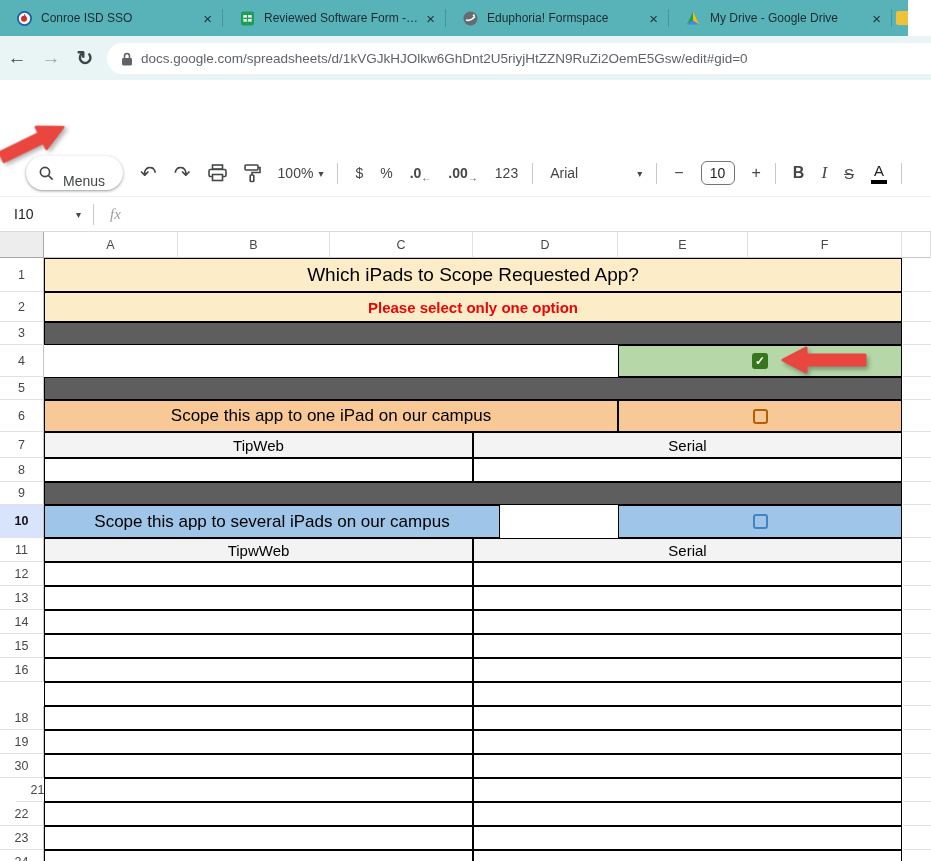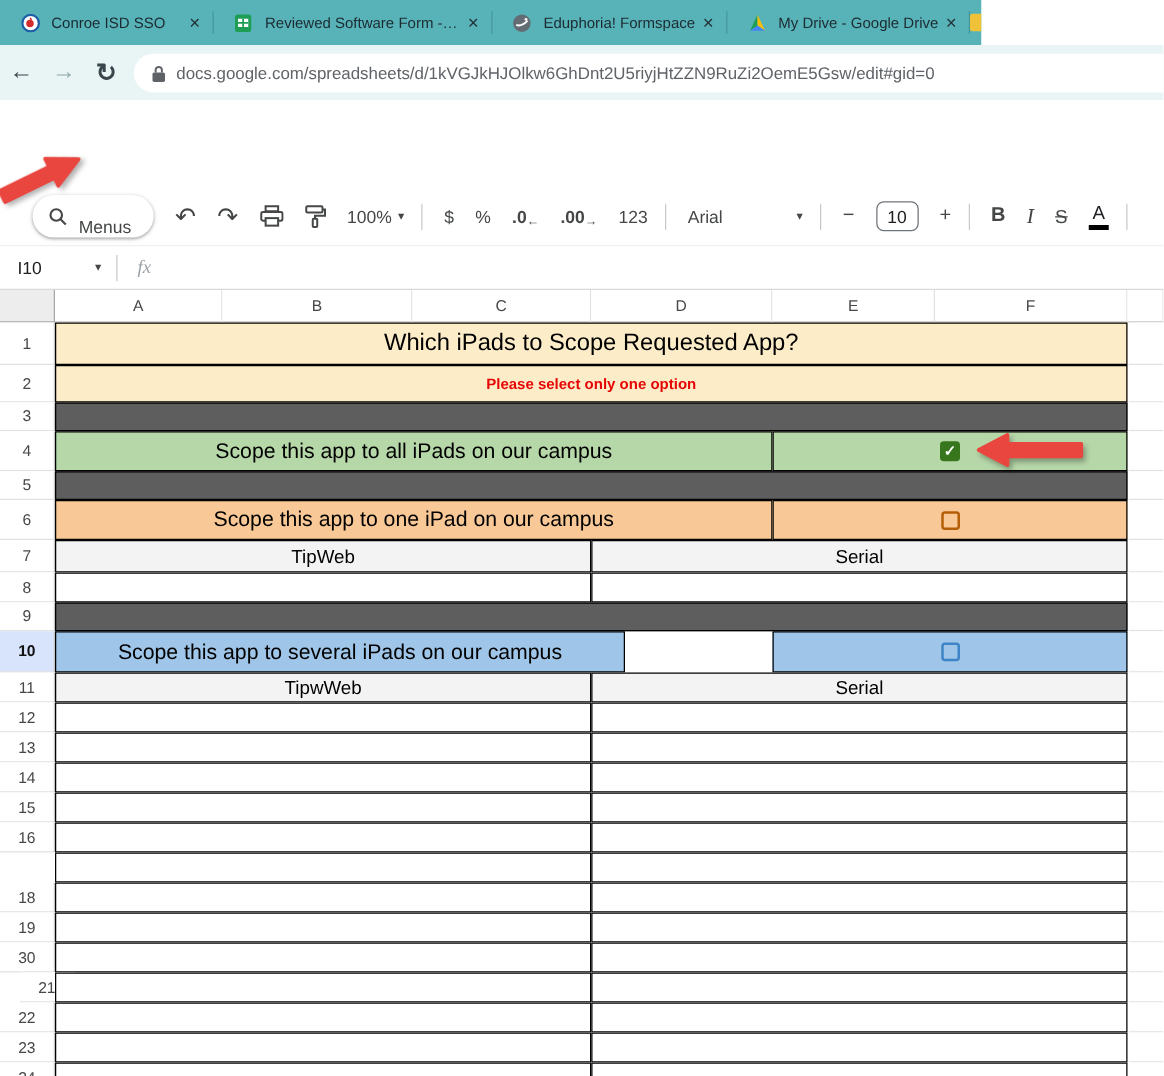--- a/index.html
+++ b/index.html
@@ -1,20 +1,20 @@
 <!DOCTYPE html>
 <html><head>
 <meta charset="utf-8">
 <style>
   * { box-sizing: border-box; margin: 0; padding: 0; }
   body { font-family: "Liberation Sans", sans-serif; background: #fff; }
   #page { position: relative; width: 931px; height: 861px; overflow: hidden; background: #fff; }
 
   
-  .tabbar { position: absolute; left: 0; top: 0; width: 785px; height: 36px;
+  .tabbar { position: absolute; left: 0; top: 0; width: 908px; height: 36px;
             background: #58b3b9; display: flex; align-items: center; }
   .tab { width: 222px; height: 36px; display: flex; align-items: center; padding: 0 10px 0 16px; }
   .tab-title { font-size: 12px; color: #1c2b31; margin-left: 9px; white-space: nowrap;
                overflow: hidden; text-overflow: ellipsis; flex: 1; }
   .tab-close { font-size: 15px; color: #243238; margin-left: 6px; cursor: default; }
   .tab-sep { width: 1px; height: 18px; background: #44969d; }
   .favicon { width: 16px; height: 16px; flex: none; display: flex; align-items: center; justify-content: center; }
   .tab-stub { margin-left: auto; width: 12px; height: 14px; background: #f0c239; border-radius: 2px 0 0 2px; }
 
   
@@ -72,21 +72,21 @@
   .colheader { position: absolute; top: 0; height: 26px; background: #ffffff; border-right: 1px solid #e1e1e1;
                border-bottom: 1px solid #c6c6c6; display: flex; align-items: center; justify-content: center;
                font-size: 12.5px; color: #474747; }
   .rowheader { position: absolute; left: 0; width: 44px; background: #fff; border-right: 1px solid #c6c6c6;
                border-bottom: 1px solid #e1e1e1; display: flex; align-items: center; justify-content: center;
                font-size: 12.5px; color: #474747; }
   .rowheader.selected { background: #d8e3fc; color: #111; font-weight: bold; }
   .cell { position: absolute; border: 1px solid #000; display: flex; align-items: center; justify-content: center;
           font-size: 17px; color: #000; background: #fff; overflow: hidden; }
   .cell.title { font-size: 19px; }
-  .cell.warn { font-size: 12px; font-weight: bold; color: #e60606; }
+  .cell.warn { font-size: 15px; font-weight: bold; color: #e60606; }
   .cell.colhead { font-size: 15px; }
   .gfill { position: absolute; border-bottom: 1px solid #e1e1e1; background: #fff; }
   .checkbox { width: 16px; height: 16px; border-radius: 3px; display: flex; align-items: center; justify-content: center; }
   .checkbox.green-checked { background: #38761d; color: #fff; font-size: 12px; font-weight: bold; }
   .checkbox.orange { width: 15px; height: 15px; border: 2px solid #b45f06; background: transparent; }
   .checkbox.blue { width: 15px; height: 15px; border: 2px solid #3d85c6; background: transparent; }
 
   .arrow-svg { position: absolute; filter: drop-shadow(2px 3px 2px rgba(0,0,0,.3)); z-index: 30; }
 </style>
 </head>
@@ -284,21 +284,20 @@
       <div class="rowheader" style="top: 26px; height: 34px;">1</div>
       <div class="cell title" style="left: 44px; top: 26px; width: 858px; height: 34px; background: rgb(253, 236, 200);">Which iPads to Scope Requested App?</div>
       <div class="gfill" style="left: 903px; top: 26px; width: 28px; height: 34px;"></div>
       <div class="rowheader" style="top: 60px; height: 30px;">2</div>
       <div class="cell warn" style="left: 44px; top: 60px; width: 858px; height: 30px; background: rgb(253, 236, 200);">Please select only one option</div>
       <div class="gfill" style="left: 903px; top: 60px; width: 28px; height: 30px;"></div>
       <div class="rowheader" style="top: 90px; height: 23px;">3</div>
       <div class="cell" style="left: 44px; top: 90px; width: 858px; height: 23px; background: rgb(94, 94, 94);"></div>
       <div class="gfill" style="left: 903px; top: 90px; width: 28px; height: 23px;"></div>
       <div class="rowheader" style="top: 113px; height: 32px;">4</div>
-      <div class="cell option" style="left: 44px; top: 113px; width: 574px; height: 32px; background: rgb(182, 215, 168);">Scope this app to all iPads on our campus</div>
       <div class="cell" style="left: 618px; top: 113px; width: 284px; height: 32px; background: rgb(182, 215, 168);">
         <span class="checkbox green-checked">✓</span>
       </div>
       <div class="gfill" style="left: 903px; top: 113px; width: 28px; height: 32px;"></div>
       <div class="rowheader" style="top: 145px; height: 23px;">5</div>
       <div class="cell" style="left: 44px; top: 145px; width: 858px; height: 23px; background: rgb(94, 94, 94);"></div>
       <div class="gfill" style="left: 903px; top: 145px; width: 28px; height: 23px;"></div>
       <div class="rowheader" style="top: 168px; height: 32px;">6</div>
       <div class="cell option" style="left: 44px; top: 168px; width: 574px; height: 32px; background: rgb(248, 200, 150);">Scope this app to one iPad on our campus</div>
       <div class="cell" style="left: 618px; top: 168px; width: 284px; height: 32px; background: rgb(248, 200, 150);">

